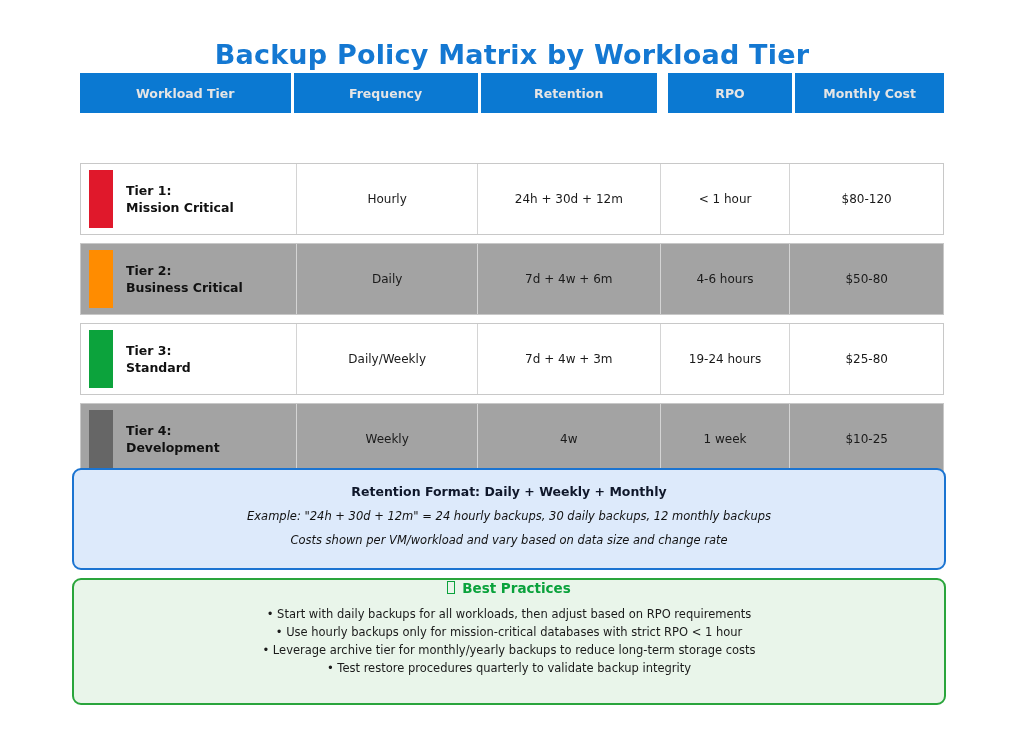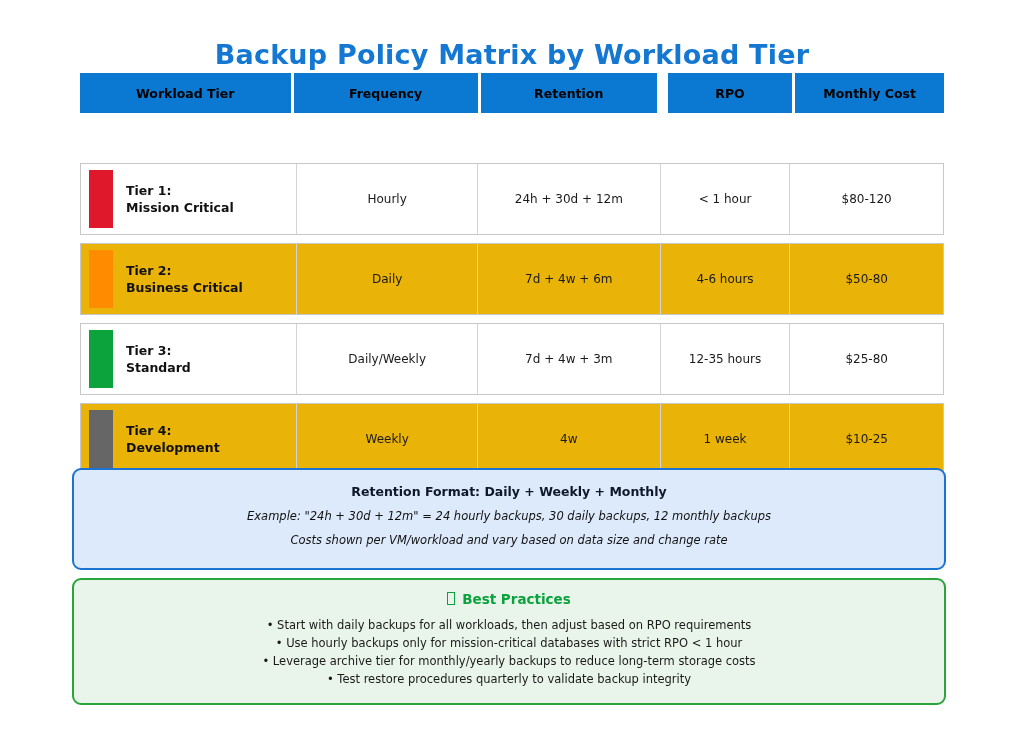--- a/index.html
+++ b/index.html
@@ -7,54 +7,54 @@
     position:relative;width:1024px;height:729px;background:#ffffff;
     font-family:"DejaVu Sans","Liberation Sans",sans-serif;overflow:hidden;
   }
   .title{
     position:absolute;top:39px;left:0;width:100%;text-align:center;
     font-size:27px;font-weight:bold;color:#1478d2;letter-spacing:0.2px;
   }
   
   .header-row{position:absolute;left:80px;top:73px;width:864px;height:40px;display:flex;}
   .header-cell{
-    background:#0b79d2;color:#000000;font-weight:bold;font-size:12.5px;
+    background:#0b79d2;color:#e5e5e5;font-weight:bold;font-size:12.5px;
     display:flex;align-items:center;justify-content:center;height:100%;box-sizing:border-box;
   }
   .hc1{width:215px;margin-right:3px;}
   .hc2{width:188px;margin-right:3px;}
   .hc3{width:180px;margin-right:11px;}
   .hc4{width:127px;margin-right:3px;}
   .hc5{width:152px;}
   
   .rows{position:absolute;left:80px;top:163px;width:864px;}
   .row-card{
     display:flex;height:72px;box-sizing:border-box;border:1px solid #c8c8c8;
     margin-bottom:8px;background:#ffffff;
   }
-  .row-card.alt{background:#eab308;}
+  .row-card.alt{background:#a3a3a3;}
   .cell{box-sizing:border-box;display:flex;align-items:center;justify-content:center;
     font-size:12px;color:#1a1a1a;border-right:1px solid #d4d4d4;}
   .cell:last-child{border-right:none;}
   .c1{width:25.1%;justify-content:flex-start;padding-left:8px;}
   .c2{width:20.95%;}
   .c3{width:21.2%;}
   .c4{width:15.05%;}
   .c5{width:17.7%;}
   .tier-bar{width:24px;height:58px;margin-right:13px;flex:0 0 auto;}
   .tier-label{font-weight:bold;font-size:12.5px;line-height:1.4;color:#111111;}
   
   .note-box{
     position:absolute;left:72px;width:874px;box-sizing:border-box;border-radius:9px;
     text-align:center;z-index:5;
   }
   .retention-box{top:468px;height:102px;background:#ddeafb;border:2px solid #1b74d1;padding-top:14px;}
   .retention-title{font-size:12.5px;font-weight:bold;color:#0f172a;}
   .retention-line{font-size:11.5px;font-style:italic;color:#111111;margin-top:10px;}
-  .practices-box{top:578px;height:127px;background:#e9f5ea;border:2px solid #2aa53c;padding-top:11px;}
+  .practices-box{top:578px;height:127px;background:#e9f5ea;border:2px solid #2aa53c;}
   .practices-title{font-size:13.5px;font-weight:bold;color:#0aa23c;}
   .tofu{display:inline-block;width:8px;height:13px;border:1.4px solid currentColor;
     margin-right:7px;vertical-align:-1px;box-sizing:border-box;}
   .practice-item{font-size:11.5px;color:#1a1a1a;line-height:18px;}
   .practices-list{margin-top:9px;}
 </style>
 </head>
 <body>
 
 <div class="page">
@@ -102,21 +102,21 @@
     <div class="row-card">
       <div class="cell c1">
         <div class="tier-bar" style="background-color: rgb(12, 163, 60);"></div>
         <div class="tier-label">
           <div>Tier 3:</div>
           <div>Standard</div>
         </div>
       </div>
       <div class="cell c2">Daily/Weekly</div>
       <div class="cell c3">7d + 4w + 3m</div>
-      <div class="cell c4">12-35 hours</div>
+      <div class="cell c4">19-24 hours</div>
       <div class="cell c5">$25-80</div>
     </div>
 
     <div class="row-card alt">
       <div class="cell c1">
         <div class="tier-bar" style="background-color: rgb(102, 102, 102);"></div>
         <div class="tier-label">
           <div>Tier 4:</div>
           <div>Development</div>
         </div>

